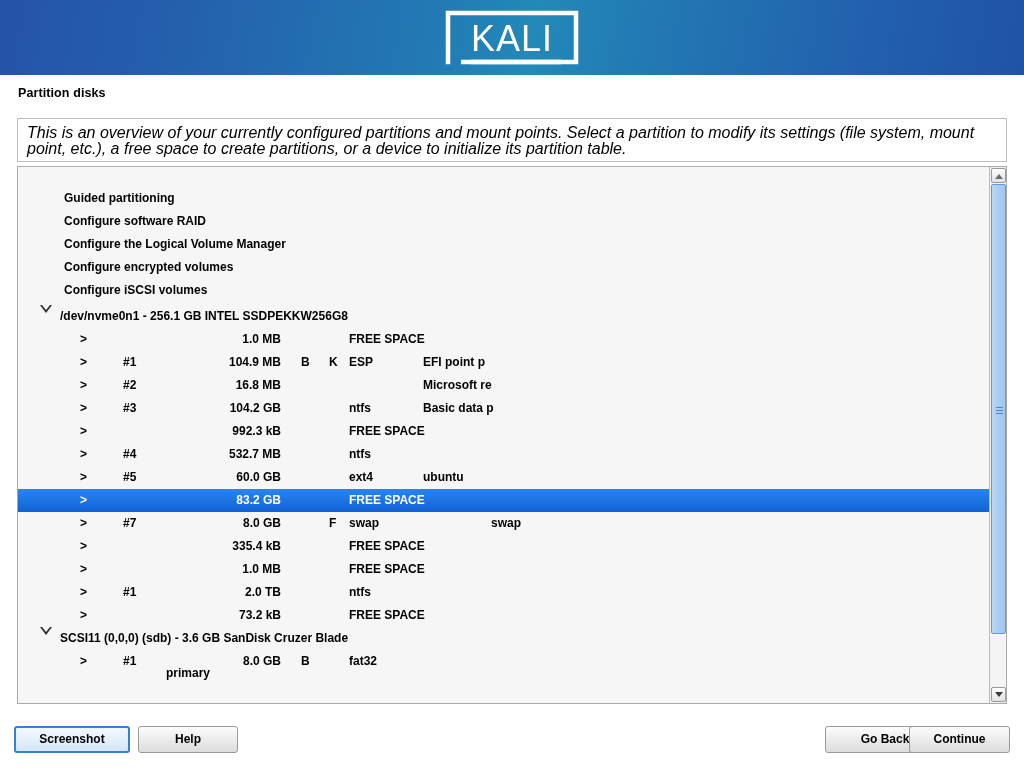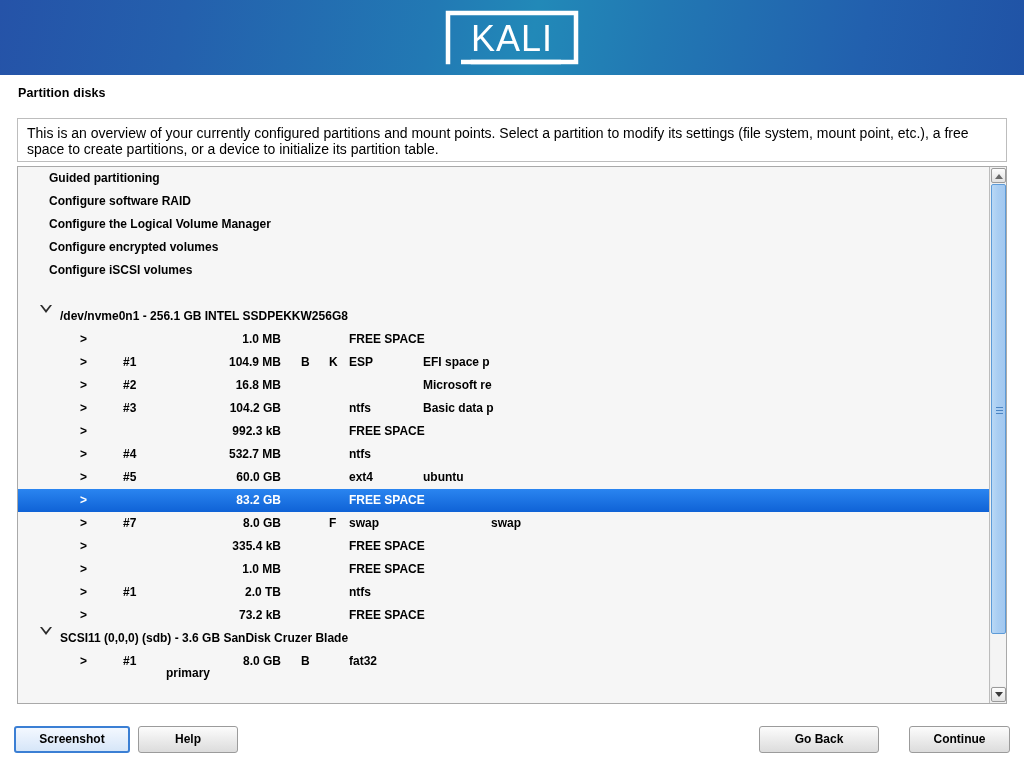--- a/index.html
+++ b/index.html
@@ -51,21 +51,22 @@
   #desc-panel {
     position: absolute;
     left: 17px; top: 118px;
     width: 990px; height: 44px;
     background: #ffffff;
     border: 1px solid #bdbdbd;
     box-sizing: border-box;
     padding: 6px 9px 0 9px;
   }
   #desc-text {
-    font-size: 14px;
+    font-style: italic;
+    font-size: 16px;
     line-height: 16px;
     color: #000;
   }
 
   
   #list-panel {
     position: absolute;
     left: 17px; top: 166px;
     width: 990px; height: 538px;
     background: #f6f6f6;
@@ -91,21 +92,21 @@
     background: #1a73e8;
     background: linear-gradient(180deg, #2a85f0 0%, #0f62d6 100%);
     color: #ffffff;
   }
   .row.spacer { height: 23px; }
 
   .cell {
     position: absolute;
     top: 0;
   }
-  .c-menu   { left: 31px; }
+  .c-menu   { left: 46px; margin-top: 20px; }
   .c-tri    { left: 22px; top: 0; width: 14px; height: 23px; }
   .c-disk   { left: 42px; }
   .c-gt     { left: 62px; }
   .c-num    { left: 105px; }
   .c-type   { left: 148px; margin-top: 12px; }
   .c-size   { left: 143px; width: 120px; text-align: right; }
   .c-size2  { left: 205px; width: 58px; text-align: right; }
   .c-flagb  { left: 283px; }
   .c-flagk  { left: 311px; }
   .c-flagf  { left: 311px; }
@@ -208,21 +209,21 @@
     line-height: 25px;
     cursor: default;
   }
   .btn.focused {
     border: 2px solid #3b7fd4;
     background: linear-gradient(180deg,#f3f8ff 0%,#e2edfb 60%,#d6e6f8 100%);
     line-height: 23px;
   }
   #btn-screenshot { left: 14px;  top: 726px; width: 116px; }
   #btn-help       { left: 122px; top: 726px; width: 100px; margin-left: 16px; }
-  #btn-goback     { left: 759px; top: 726px; width: 120px; }
+  #btn-goback     { left: 825px; top: 726px; width: 120px; }
   #btn-continue   { left: 909px; top: 726px; width: 101px; }
 </style>
 </head>
 <body>
 
 <div id="banner">
   <svg id="kali-logo" viewBox="0 0 138 55" xmlns="http://www.w3.org/2000/svg">
 
     <path d="M 5 52 L 5 3 L 133 3 L 133 52 L 30 52" fill="none" stroke="#ffffff" stroke-width="4.5" stroke-linecap="square"></path>
     <line x1="18" y1="52" x2="118" y2="52" stroke="#ffffff" stroke-width="4.5"></line>
@@ -264,21 +265,21 @@
         <span class="cell c-size">1.0 MB</span>
         <span class="cell c-fs">FREE SPACE</span>
       </div>
       <div class="row">
         <span class="cell c-gt">&gt;</span>
         <span class="cell c-num">#1</span>
         <span class="cell c-size">104.9 MB</span>
         <span class="cell c-flagb">B</span>
         <span class="cell c-flagk">K</span>
         <span class="cell c-fs">ESP</span>
-        <span class="cell c-label">EFI space p</span>
+        <span class="cell c-label">EFI point p</span>
       </div>
       <div class="row">
         <span class="cell c-gt">&gt;</span>
         <span class="cell c-num">#2</span>
         <span class="cell c-size">16.8 MB</span>
         <span class="cell c-label">Microsoft re</span>
       </div>
       <div class="row">
         <span class="cell c-gt">&gt;</span>
         <span class="cell c-num">#3</span>

